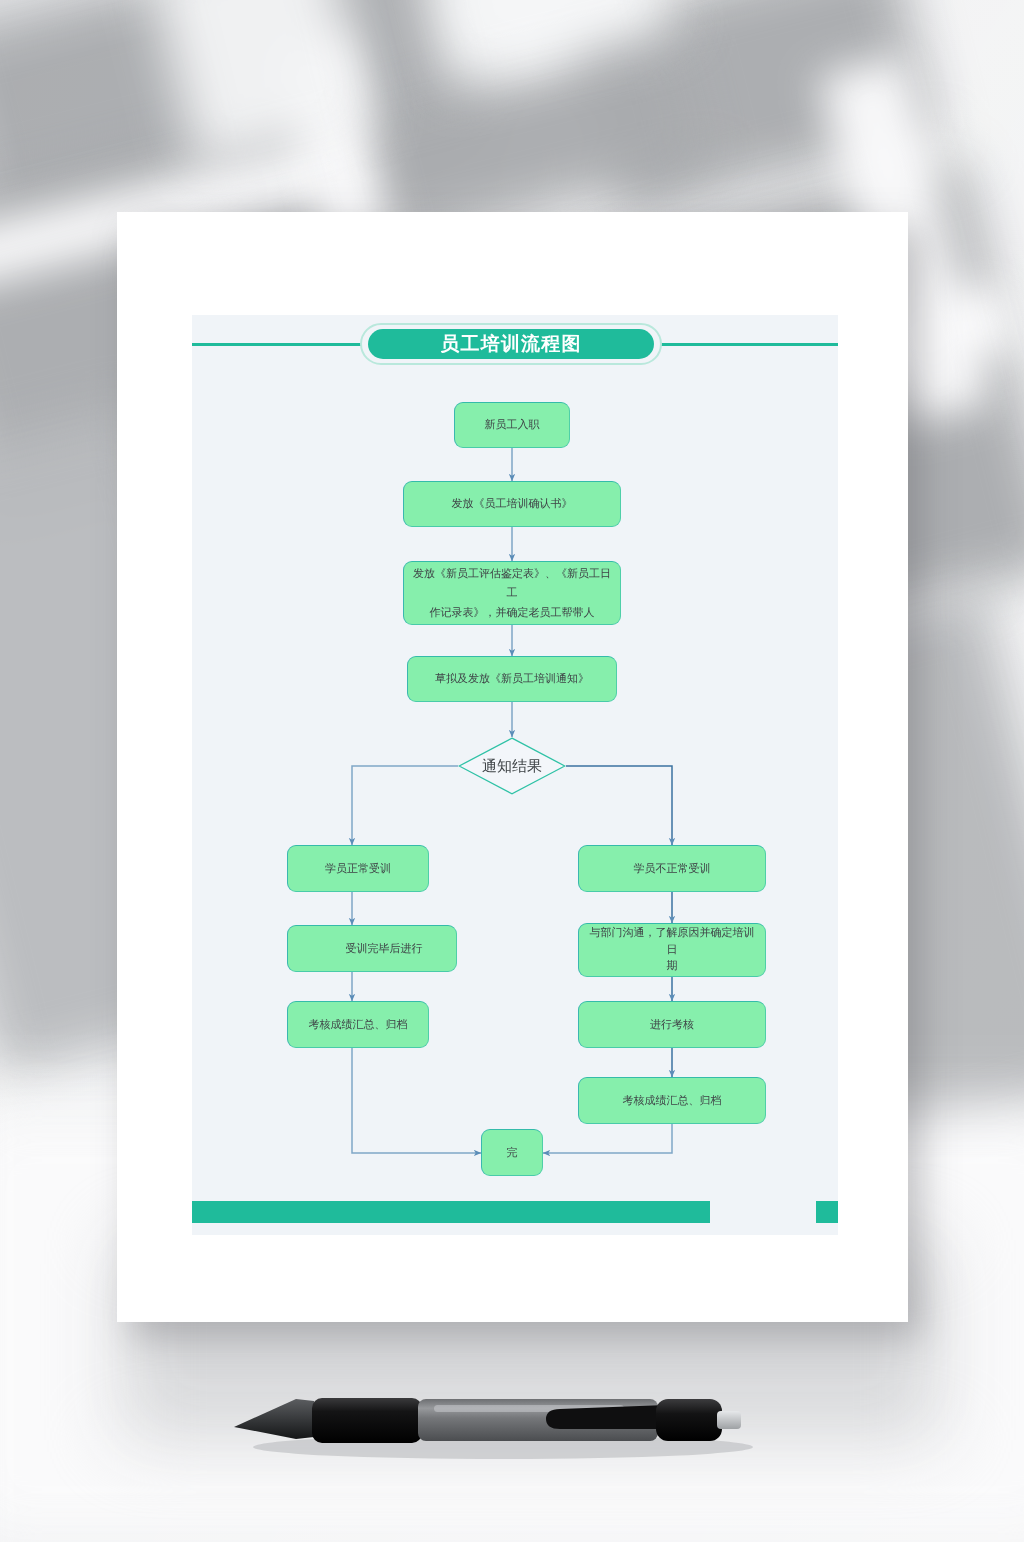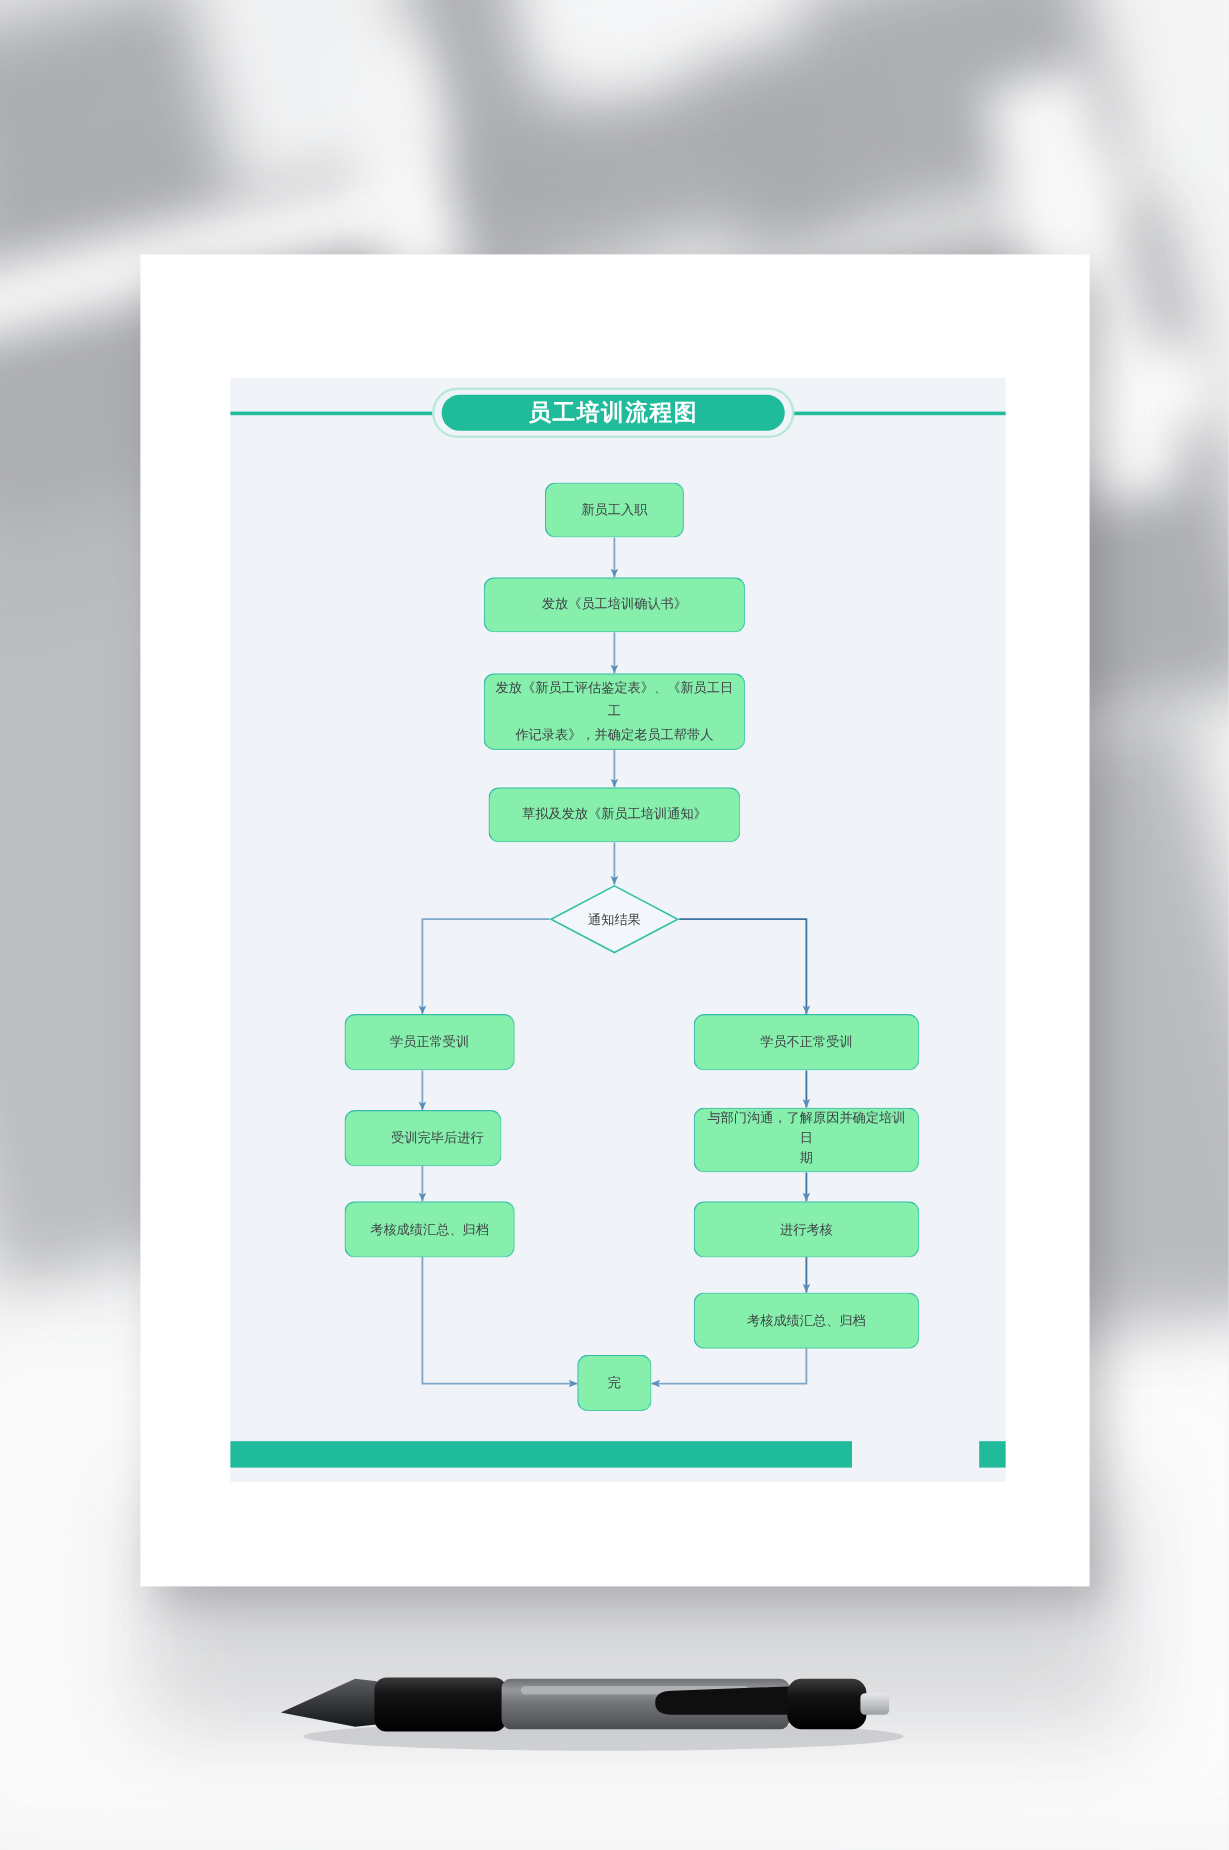--- a/index.html
+++ b/index.html
@@ -166,21 +166,21 @@
     width: 108px;
     height: 58px;
   }
   .diamond svg { position: absolute; left: 0; top: 0; }
   .diamond .dlabel {
     position: absolute;
     inset: 0;
     display: flex;
     align-items: center;
     justify-content: center;
-    font-size: 11px;
+    font-size: 15px;
     color: #3e4346;
   }
 
   
   #pen {
     position: absolute;
     left: 228px;
     top: 1385px;
     width: 540px;
     height: 78px;
@@ -267,21 +267,21 @@
         <svg width="108" height="58" viewBox="0 0 108 58">
           <path d="M54,1.2 L106.8,29 L54,56.8 L1.2,29 Z" fill="#f3f6fa" stroke="#2fc2a6" stroke-width="1.3"></path>
         </svg>
         <div class="dlabel">通知结果</div>
       </div>
 
       <div class="node" style="left:95px; top:530px; width:142px; height:47px;">
         <span>学员正常受训</span>
       </div>
 
-      <div class="node" style="left:95px; top:610px; width:131px; height:47px;padding-left:32px;">
+      <div class="node" style="left:95px; top:610px; width:170px; height:47px;padding-left:32px;">
         <span>受训完毕后进行</span>
       </div>
 
       <div class="node" style="left:95px; top:686px; width:142px; height:47px;">
         <span>考核成绩汇总、归档</span>
       </div>
 
       <div class="node" style="left:386px; top:530px; width:188px; height:47px;">
         <span>学员不正常受训</span>
       </div>

